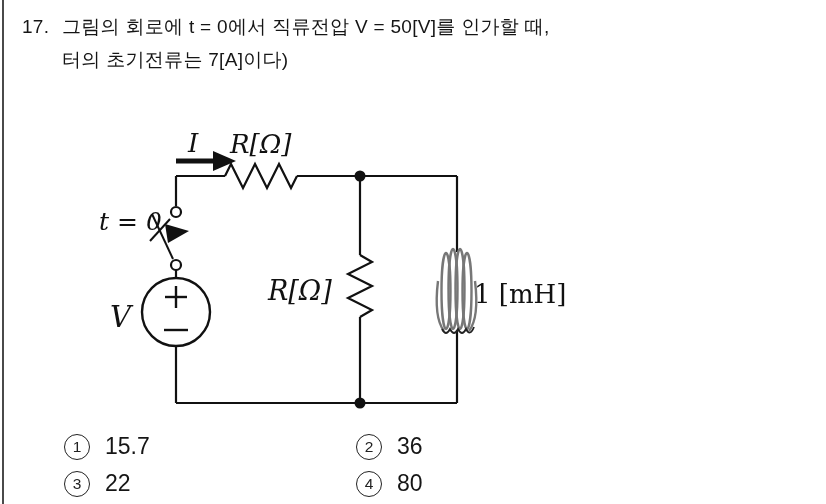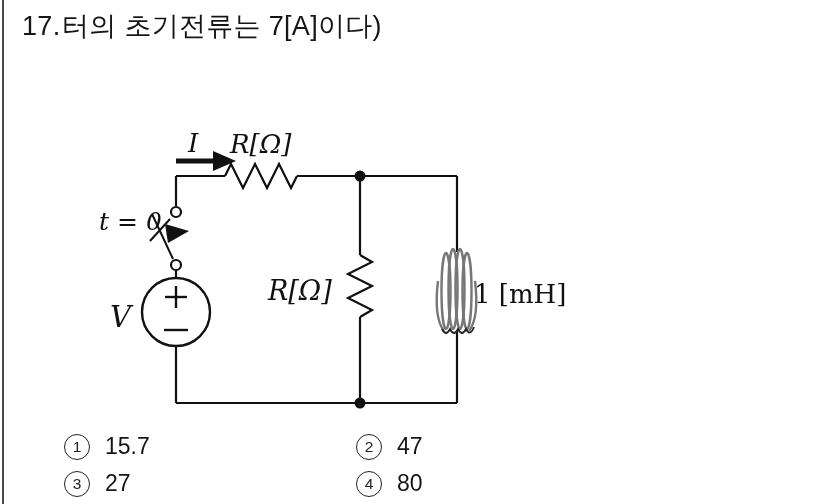--- a/index.html
+++ b/index.html
@@ -6,21 +6,21 @@
   html,body { width:826px; height:504px; background:#ffffff; overflow:hidden; }
   .page {
     position:relative; width:826px; height:504px; background:#ffffff;
     font-family:"Liberation Sans", sans-serif; color:#111;
   }
   .left-rule {
     position:absolute; left:2px; top:0; width:2px; height:504px; background:#4a4a4a;
   }
   .question {
     position:absolute; left:22px; top:10px; width:780px;
-    font-size:27px; line-height:33px; letter-spacing:0.3px; color:#151515;
+    font-size:19px; line-height:33px; letter-spacing:0.3px; color:#151515;
   }
   .qnum { position:absolute; left:0; top:0; }
   .qline { padding-left:40px; white-space:nowrap; }
   .circuit-svg { position:absolute; left:0; top:0; width:826px; height:504px; }
   .options { position:absolute; left:0; top:0; width:826px; }
   .opt {
     position:absolute; display:flex; align-items:center; gap:15px;
     font-size:23px; color:#151515; cursor:default;
   }
   .onum {
@@ -35,20 +35,21 @@
 </style>
 </head>
 <body>
 
 <div class="page">
 
   <div class="left-rule"></div>
 
   <div class="question">
     <span class="qnum">17.</span>
+    <div class="qline">그림의 회로에 t = 0에서 직류전압 V = 50[V]를 인가할 때,</div>
     <div class="qline">터의 초기전류는 7[A]이다)</div>
   </div>
 
   <svg class="circuit-svg" viewBox="0 0 826 504" xmlns="http://www.w3.org/2000/svg">
 
     <g stroke="#111" stroke-width="2.2" fill="none">
       <path d="M176,206 L176,176"></path>
       <path d="M176,176 H225"></path>
       <path d="M297,176 H457"></path>
       <path d="M457,176 V252"></path>
@@ -109,25 +110,25 @@
     <text x="474" y="303" font-family="DejaVu Serif, serif" font-size="26" fill="#111">1 [mH]</text>
   </svg>
 
   <div class="options">
     <div class="opt opt-1">
       <span class="onum">1</span>
       <span>15.7</span>
     </div>
     <div class="opt opt-2">
       <span class="onum">2</span>
-      <span>47</span>
+      <span>36</span>
     </div>
     <div class="opt opt-3">
       <span class="onum">3</span>
-      <span>27</span>
+      <span>22</span>
     </div>
     <div class="opt opt-4">
       <span class="onum">4</span>
       <span>80</span>
     </div>
   </div>
 
 </div>
 
 </body></html>

